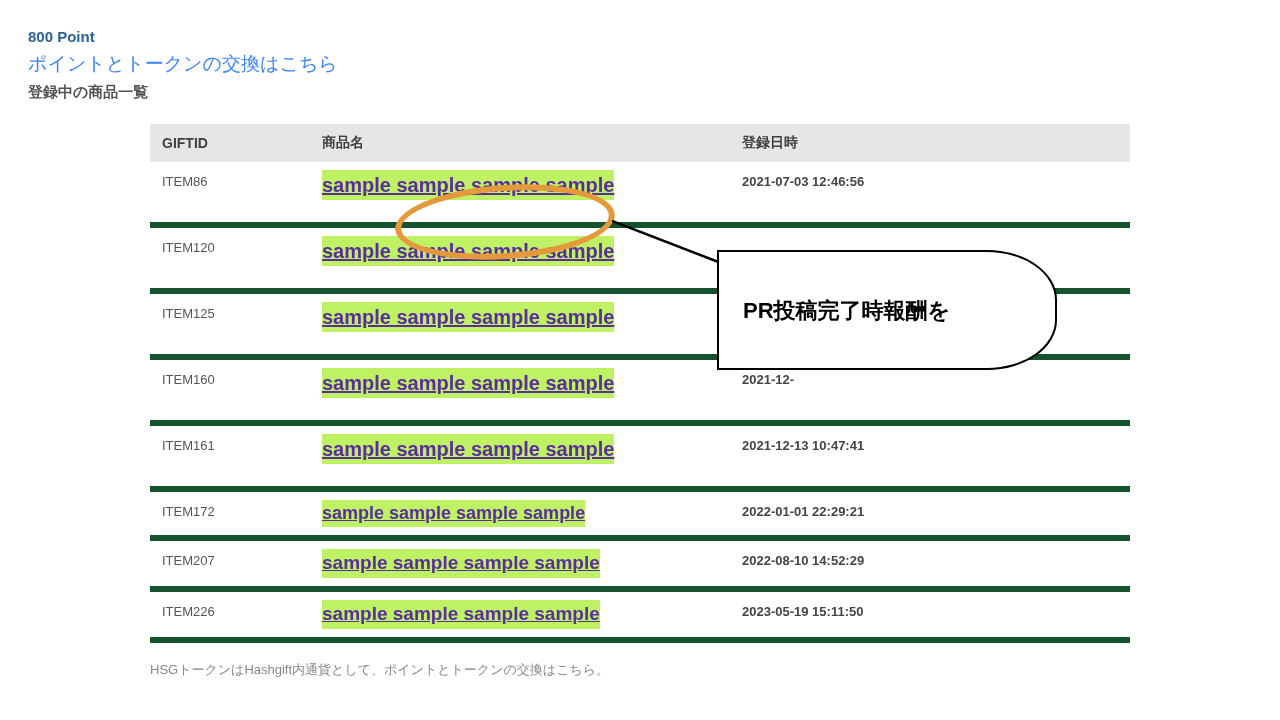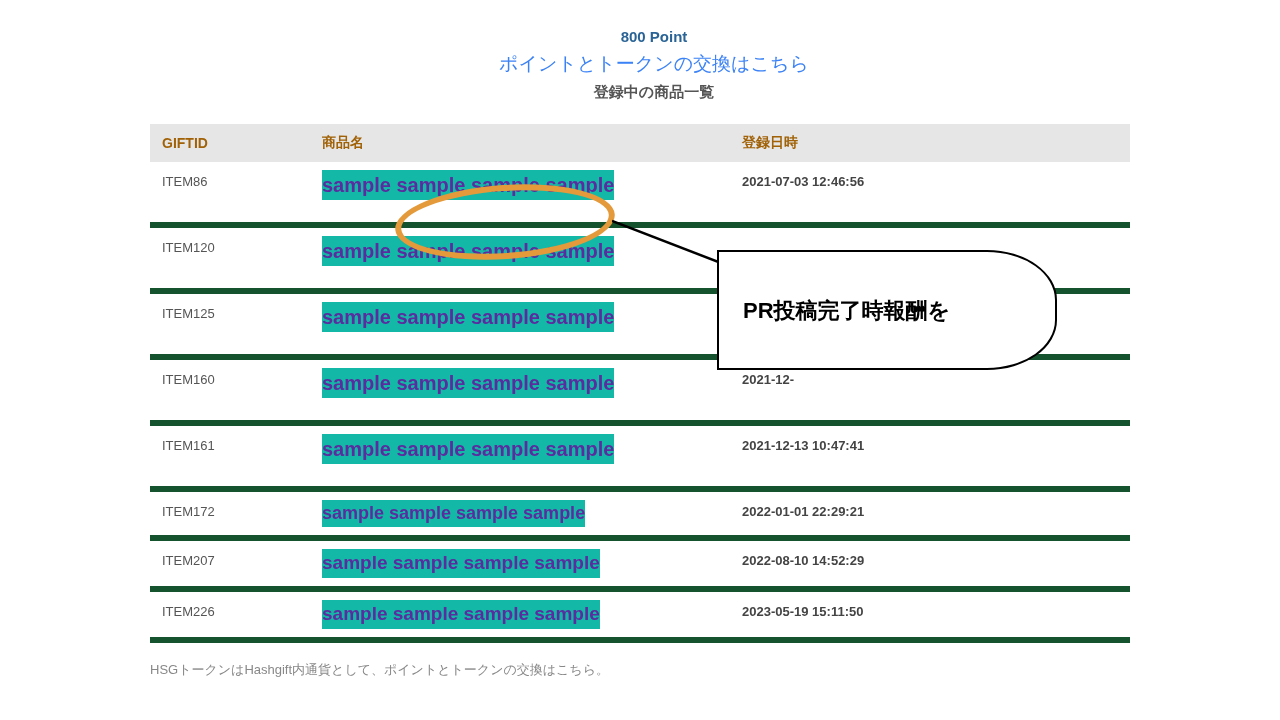--- a/index.html
+++ b/index.html
@@ -4,21 +4,20 @@
   <style>
     * { margin: 0; padding: 0; box-sizing: border-box; }
     body {
       font-family: "Hiragino Kaku Gothic ProN", "Meiryo", sans-serif;
       background: #ffffff;
       width: 1280px;
       height: 720px;
       position: relative;
     }
     .header-area {
-      text-align: center;
       padding-top: 28px;
       padding-left: 28px;
     }
     .points {
       color: #2a6496;
       font-weight: bold;
       font-size: 15px;
       margin-bottom: 6px;
     }
     .exchange-link {
@@ -39,41 +38,42 @@
       width: 980px;
     }
     table {
       width: 100%;
       border-collapse: collapse;
     }
     thead tr { background: #e6e6e6; }
     thead th {
       text-align: left;
       font-size: 14px;
-      color: #a16207;
+      color: #404040;
       padding: 10px 12px;
       font-weight: bold;
     }
     tbody td {
       padding: 8px 12px;
       border-bottom: 6px solid #14532d;
       vertical-align: top;
       font-size: 14px;
     }
     .col-id { width: 160px; color: #555; font-size: 13px; padding-top: 12px; }
     .col-name { width: 420px; }
     .col-date { color: #444; font-size: 13px; padding-top: 12px; font-weight: bold; }
     .sample-text {
       color: #5a2ca0;
       font-weight: bold;
       font-size: 20px;
-      background: #14b8a6;
+      background: #bef264;
       display: inline-block;
       padding: 2px 0;
       line-height: 1.3;
+      text-decoration: underline;
     }
     .row-7 .sample-text, .row-8 .sample-text { font-size: 19px; }
     .row-6 .sample-text { font-size: 18px; }
     tbody tr:nth-child(1) td,
     tbody tr:nth-child(2) td,
     tbody tr:nth-child(3) td,
     tbody tr:nth-child(4) td,
     tbody tr:nth-child(5) td { padding-bottom: 22px; }
     .footer-note {
       color: #888;

